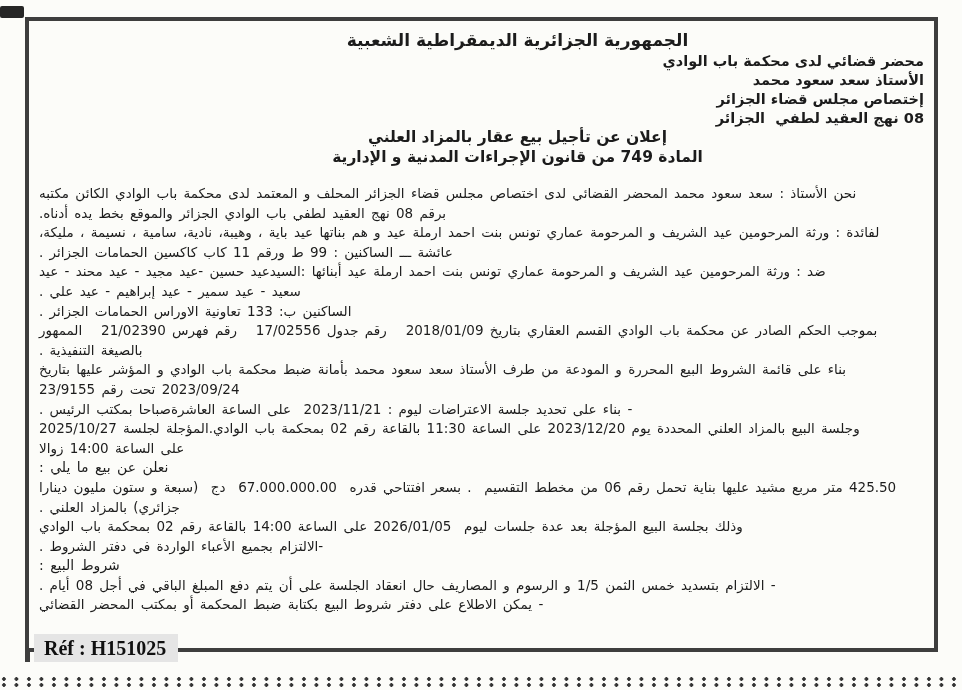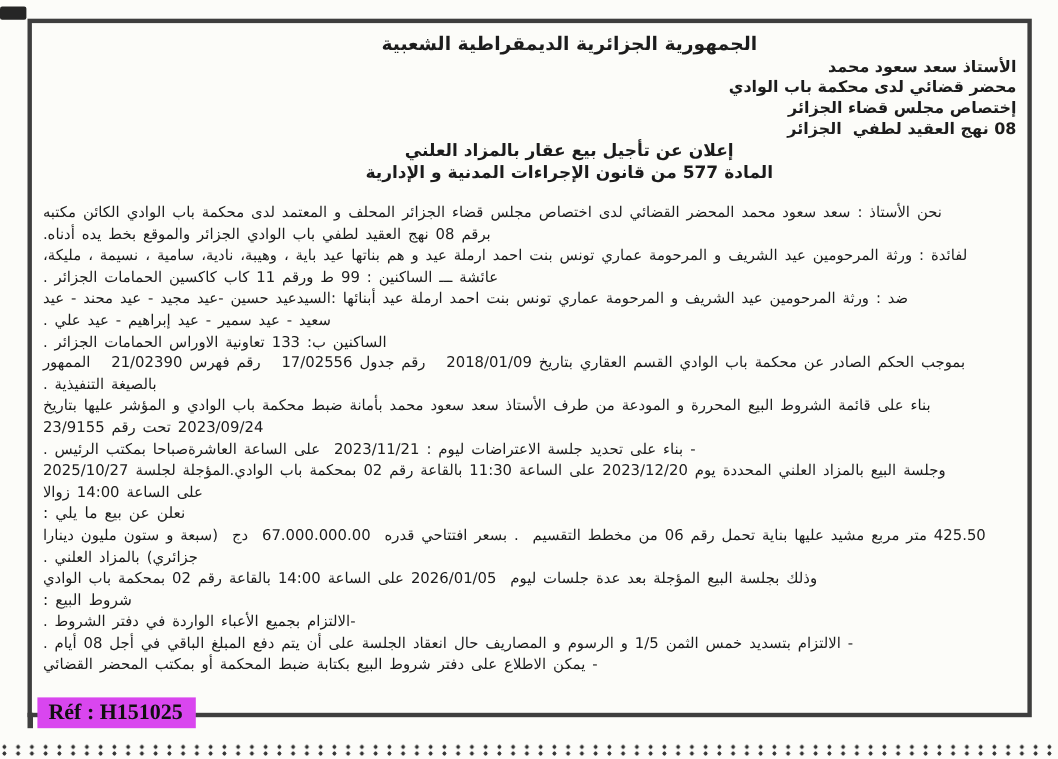--- a/index.html
+++ b/index.html
@@ -66,21 +66,21 @@
   .body-text .ln{
     white-space:nowrap;
     text-align:left;
   }
   .body-text .bold{font-weight:normal;font-size:14px;}
   .body-text .ind1{margin-right:150px;}
   .body-text .ind2{margin-right:51px;}
   .ref-label{
     position:absolute;
     left:34px;top:634px;
-    background:#d946ef;
+    background:#e5e5e5;
     direction:ltr;
     font-family:"Liberation Serif", serif;
     font-weight:bold;
     font-size:20px;
     color:#101010;
     padding:2px 12px 2px 10px;
     line-height:24px;
   }
   .perforation{
     position:absolute;left:0;top:676px;width:962px;height:12px;
@@ -96,29 +96,29 @@
 
 <div class="page">
 
   <div class="smudge"></div>
 
   <div class="frame">
 
     <div class="republic-title">الجمهورية الجزائرية الديمقراطية الشعبية</div>
 
     <div class="officer-block">
+        <div class="officer-line">محضر قضائي لدى محكمة باب الوادي</div>
         <div class="officer-line">الأستاذ سعد سعود محمد</div>
-        <div class="officer-line">محضر قضائي لدى محكمة باب الوادي</div>
         <div class="officer-line">إختصاص مجلس قضاء الجزائر</div>
         <div class="officer-line">08 نهج العقيد لطفي&nbsp; الجزائر</div>
       </div>
 
     <div class="notice-title">
         <div class="title-line">إعلان عن تأجيل بيع عقار بالمزاد العلني</div>
-        <div class="title-line">المادة 577 من قانون الإجراءات المدنية و الإدارية</div>
+        <div class="title-line">المادة 749 من قانون الإجراءات المدنية و الإدارية</div>
       </div>
 
     <div class="body-text">
         <div class="ln">نحن الأستاذ : سعد سعود  محمد المحضر القضائي لدى اختصاص مجلس قضاء الجزائر المحلف و المعتمد لدى محكمة باب الوادي الكائن مكتبه</div>
         <div class="ln">برقم 08 نهج العقيد لطفي  باب الوادي الجزائر والموقع بخط يده أدناه.</div>
         <div class="ln">لفائدة : ورثة المرحومين عيد الشريف و المرحومة عماري تونس بنت احمد ارملة عيد و هم بناتها عيد باية ، وهيبة، نادية، سامية ، نسيمة ، مليكة،</div>
         <div class="ln ind1">عائشة ـــ الساكنين : 99 ط ورقم 11 كاب كاكسين الحمامات الجزائر .</div>
         <div class="ln">ضد : ورثة المرحومين عيد الشريف و المرحومة عماري تونس بنت احمد ارملة عيد أبنائها :السيدعيد حسين -عيد مجيد - عيد محند - عيد</div>
         <div class="ln ind2">سعيد - عيد سمير - عيد إبراهيم -  عيد علي .</div>
         <div class="ln">الساكنين ب: 133 تعاونية الاوراس الحمامات الجزائر .</div>
@@ -126,22 +126,22 @@
         <div class="ln">بالصيغة التنفيذية .</div>
         <div class="ln">بناء على قائمة الشروط البيع المحررة و المودعة من طرف الأستاذ سعد سعود محمد بأمانة ضبط محكمة باب الوادي  و المؤشر عليها بتاريخ</div>
         <div class="ln">2023/09/24 تحت رقم 23/9155</div>
         <div class="ln">- بناء على تحديد جلسة الاعتراضات ليوم : 2023/11/21 &nbsp;على الساعة العاشرةصباحا بمكتب الرئيس .</div>
         <div class="ln">وجلسة البيع بالمزاد العلني  المحددة يوم 2023/12/20 على الساعة 11:30 بالقاعة رقم 02 بمحكمة باب الوادي.المؤجلة لجلسة 2025/10/27</div>
         <div class="ln">على الساعة 14:00 زوالا</div>
         <div class="ln bold">نعلن عن بيع ما يلي :</div>
         <div class="ln">425.50 متر مربع مشيد عليها بناية تحمل رقم 06 من مخطط التقسيم &nbsp;. بسعر افتتاحي  قدره &nbsp;67.000.000.00 &nbsp;دج &nbsp;(سبعة و ستون مليون دينارا</div>
         <div class="ln">جزائري) بالمزاد العلني .</div>
         <div class="ln">وذلك بجلسة البيع المؤجلة بعد عدة جلسات ليوم &nbsp;2026/01/05 على الساعة 14:00 بالقاعة رقم 02 بمحكمة باب الوادي</div>
+        <div class="ln">-الالتزام بجميع الأعباء الواردة في دفتر الشروط .</div>
         <div class="ln bold">شروط البيع :</div>
-        <div class="ln">-الالتزام بجميع الأعباء الواردة في دفتر الشروط .</div>
         <div class="ln">- الالتزام بتسديد خمس الثمن 1/5 و الرسوم و المصاريف حال انعقاد الجلسة على أن يتم دفع المبلغ الباقي في أجل 08 أيام .</div>
         <div class="ln">- يمكن الاطلاع على دفتر شروط البيع بكتابة ضبط المحكمة أو بمكتب المحضر القضائي</div>
       </div>
 
   </div>
 
   <div class="frame-foot"></div>
 
   <div class="ref-label">Réf : H151025</div>
 

